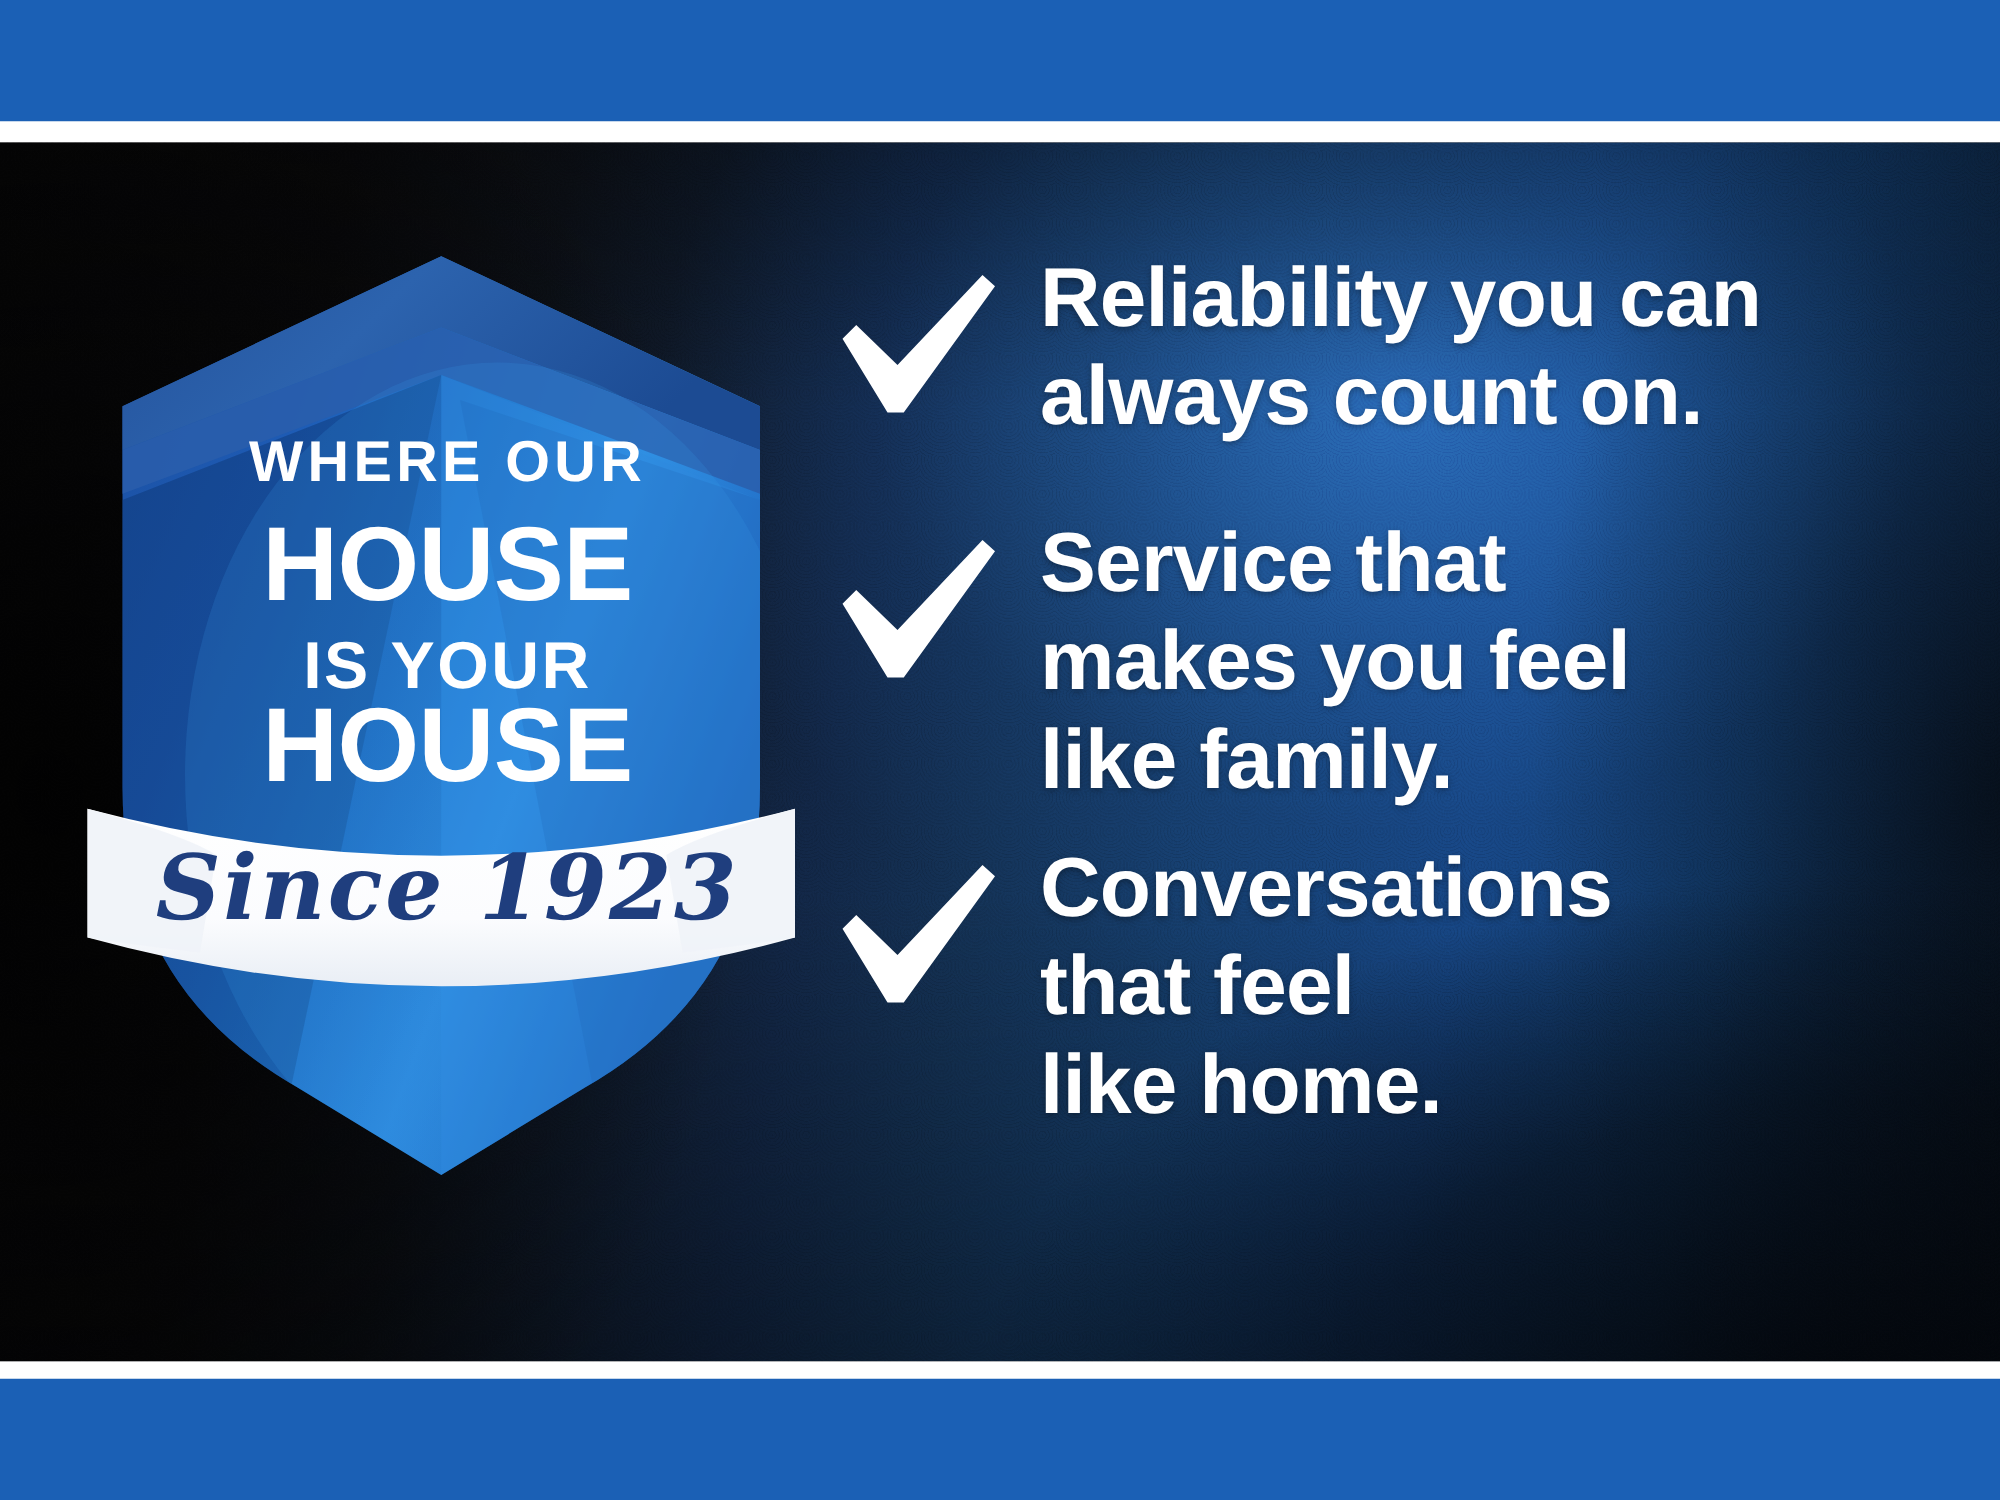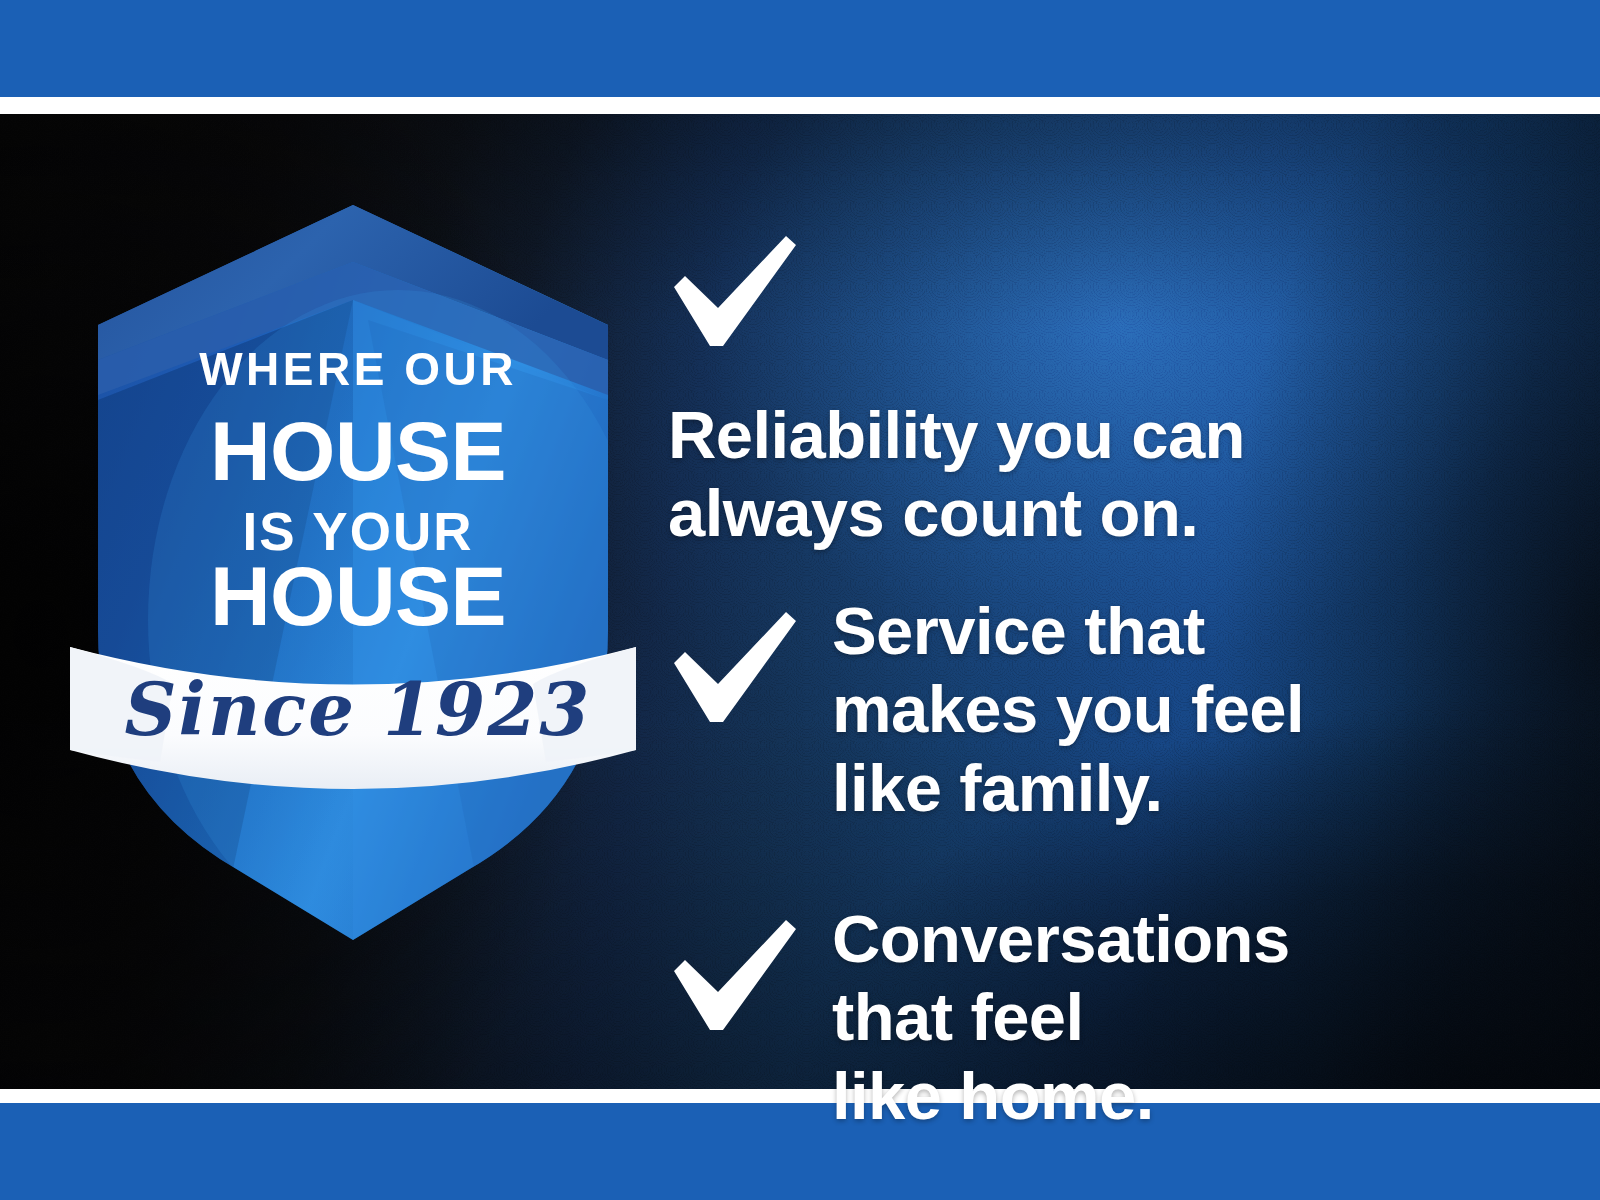--- a/index.html
+++ b/index.html
@@ -104,23 +104,23 @@
   .bullets {
     position:absolute;
     left:668px; top:200px;
     width:880px;
   }
   .bullet {
     position:relative;
     display:flex; align-items:flex-start;
     gap:32px;
   }
-  .b1 { margin-top:16px;flex-direction:column; }
-  .b2 { margin-top:39px; }
-  .b3 { margin-top:73px; }
+  .b1 { margin-top:0px; }
+  .b2 { margin-top:55px; }
+  .b3 { margin-top:25px; }
 
   .check { flex:0 0 132px; width:132px; height:120px; margin-top:16px; }
   .check svg { display:block; width:132px; height:120px; }
 
   .btext {
     color:#ffffff;
     font-family:"Liberation Sans", sans-serif;
     font-weight:bold;
     font-size:67px;
     line-height:1.17;

